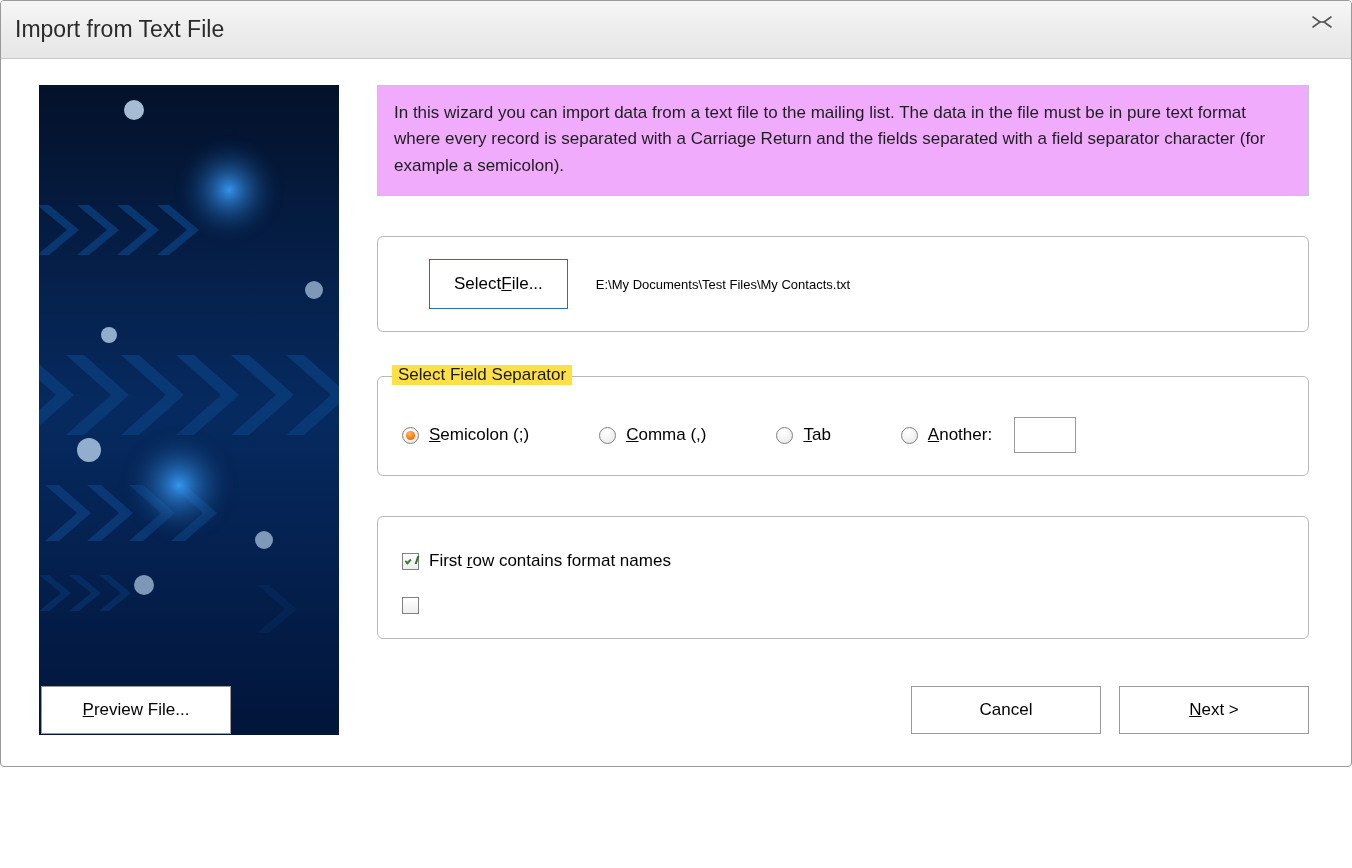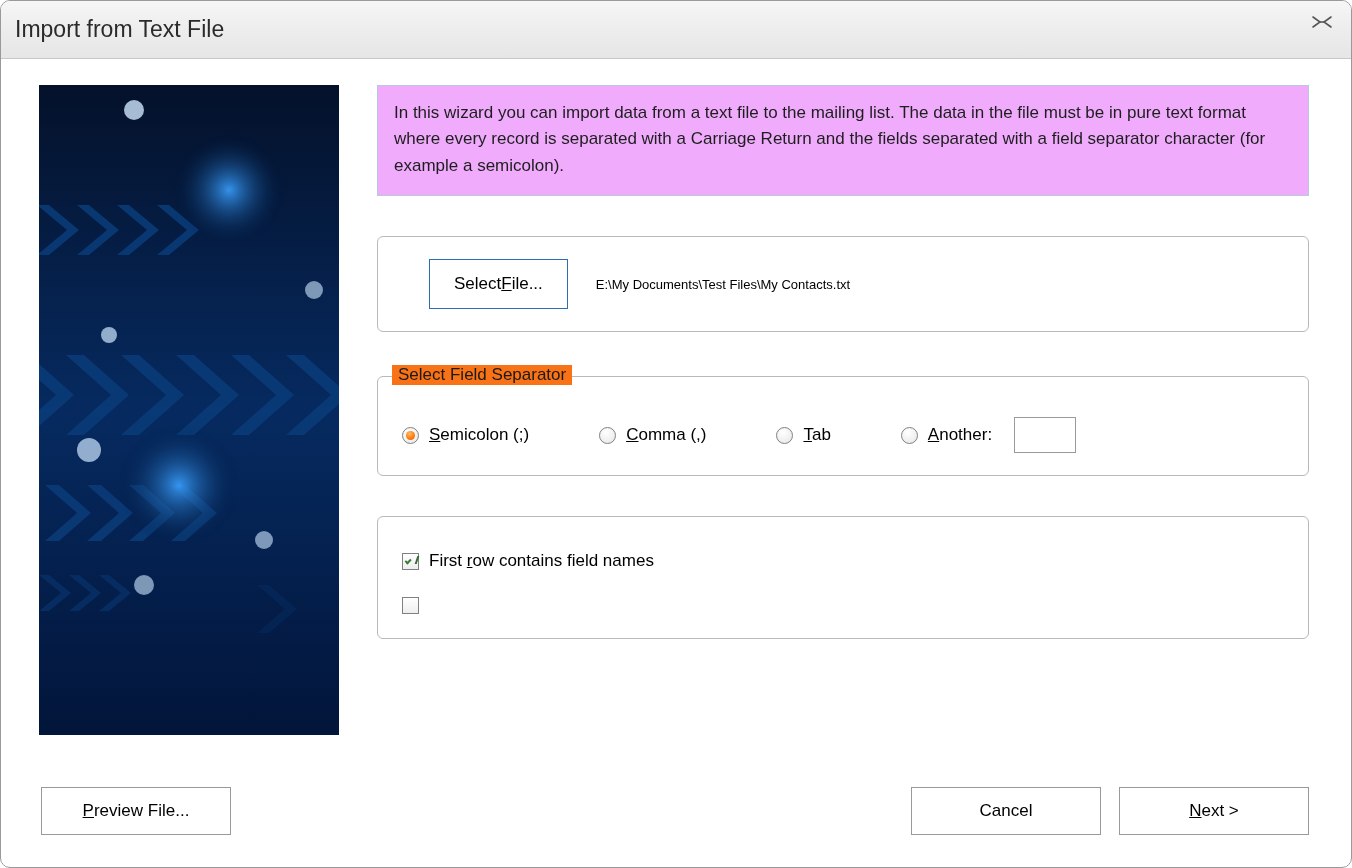--- a/index.html
+++ b/index.html
@@ -5,23 +5,23 @@
   * { box-sizing: border-box; }
   body {
     margin: 0;
     font-family: "Segoe UI", Tahoma, Arial, sans-serif;
     font-size: 15.5px;
     background: #fff;
     color: #000;
   }
   .window {
     width: 1352px;
-    height: 868px;
+    height: 767px;
     border: 1px solid #999;
-    border-radius: 10px;
+    border-radius: 4px;
     background: #fff;
     position: relative;
     overflow: hidden;
   }
   .titlebar {
     height: 58px;
     background: linear-gradient(to bottom, #f6f6f6 0%, #ededed 50%, #e6e6e6 100%);
     border-bottom: 1px solid #c8c8c8;
     display: flex;
     align-items: center;
@@ -88,21 +88,21 @@
     border: 1px solid #b9b9b9;
     border-radius: 6px;
     margin-top: 44px;
     padding: 40px 24px 22px 24px;
     position: relative;
   }
   .fieldset .legend {
     position: absolute;
     top: -12px;
     left: 14px;
-    background: #f97316;
+    background: #fde047;
     padding: 0 6px;
     font-size: 17px;
     color: #1a1a1a;
   }
 
   .select-file-row {
     display: flex;
     align-items: center;
     gap: 28px;
   }
@@ -326,21 +326,21 @@
               <span class="radio"></span>
               <span><u class="accel">A</u><span>nother:</span></span>
               <input class="sep-input" type="text" value="" style="">
             </label>
           </div>
         </div>
 
         <div class="panel" style="padding-top:26px; padding-bottom:20px;">
           <label class="check-row">
             <span class="checkbox checked"></span>
-            <span><span>First </span><u class="accel">r</u><span>ow contains field names</span></span>
+            <span><span>First </span><u class="accel">r</u><span>ow contains format names</span></span>
           </label>
           <label class="check-row" style="margin-bottom:4px;">
             <span class="checkbox"></span>
           </label>
         </div>
 
       </div>
 
       <div class="bottom-buttons">
         <button class="wbtn">

